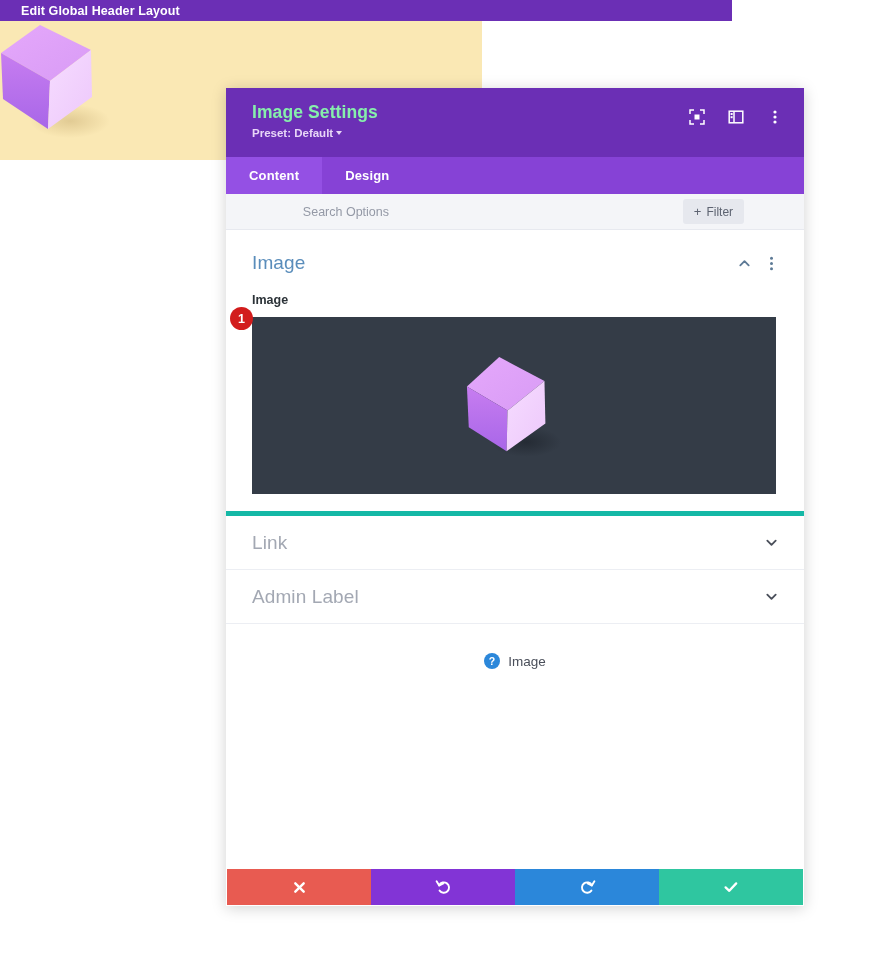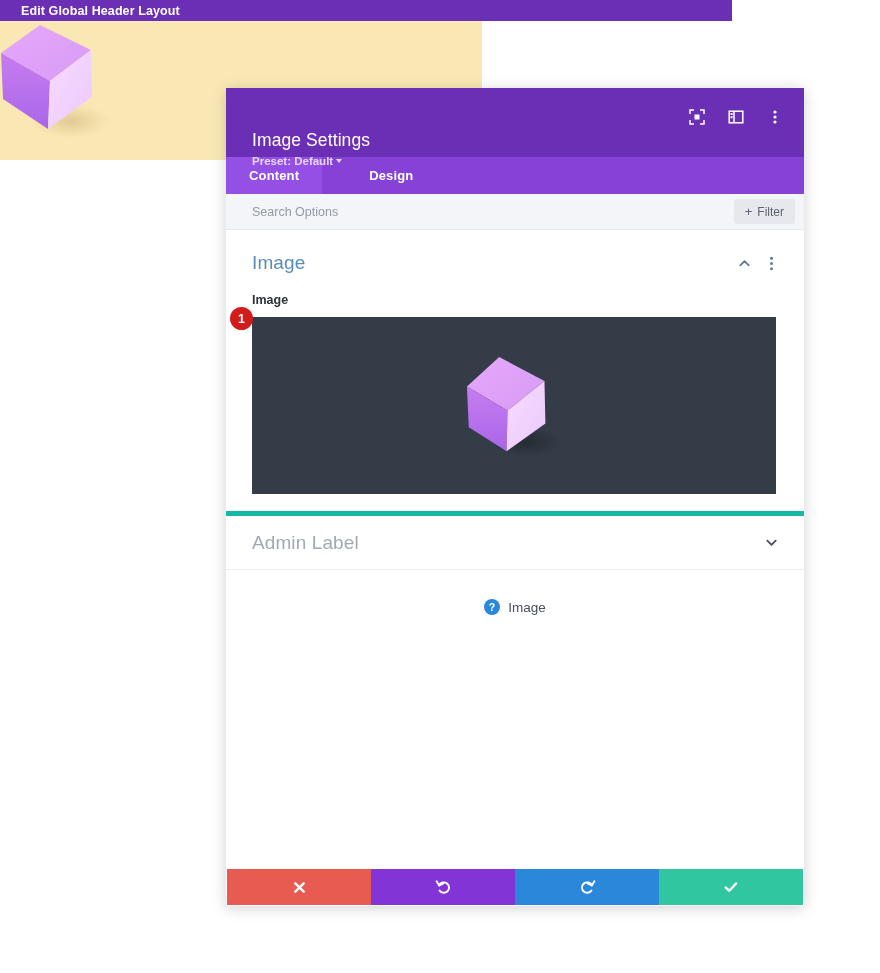--- a/index.html
+++ b/index.html
@@ -68,26 +68,25 @@
   }
 
   .modal-header {
     background: #6b2fb5;
     height: 69px;
     padding: 13px 22px 0 26px;
     position: relative;
     flex: 0 0 auto;
   }
   .modal-title {
-    color: #ffffff;
+    color: #86efac;
     font-size: 17.5px;
-    font-weight: normal;
+    font-weight: bold;
     line-height: 22px;
     letter-spacing: 0.1px;
-    margin-top: 28px;
   }
   .modal-preset {
     color: #e8d6f7;
     font-size: 11.5px;
     font-weight: bold;
     margin-top: 4px;
     display: inline-block;
   }
   .caret-down {
     display: inline-block;
@@ -113,21 +112,20 @@
     justify-content: center;
     cursor: pointer;
   }
 
   
   .tabs {
     background: #8642d6;
     height: 37px;
     display: flex;
     flex: 0 0 auto;
-    gap: 24px;
   }
   .tab {
     padding: 0 23px;
     height: 37px;
     display: flex;
     align-items: center;
     color: #ffffff;
     font-size: 13px;
     font-weight: bold;
     cursor: pointer;
@@ -135,21 +133,21 @@
   }
   .tab.active { background: #9450e4; }
 
   
   .search-row {
     height: 36px;
     background: #f4f5f8;
     border-bottom: 1px solid #e7e9ef;
     display: flex;
     align-items: center;
-    justify-content: space-between;
+    justify-content: center;
     padding: 0 9px 0 26px;
     flex: 0 0 auto;
   }
   .search-input {
     border: none;
     background: transparent;
     outline: none;
     font-family: "Liberation Sans", sans-serif;
     font-size: 12.5px;
     color: #8d919e;
@@ -417,20 +415,26 @@
             </defs>
             <ellipse cx="78" cy="104" rx="38" ry="16" fill="url(#pshadow)"></ellipse>
             <polygon points="14,44 49,12 98,38 58,70" fill="url(#gTop)"></polygon>
             <polygon points="14,44 58,70 57,114 16,88" fill="url(#gLeft)"></polygon>
             <polygon points="58,70 98,38 99,84 57,114" fill="url(#gRight)"></polygon>
           </svg>
         </div>
       </div>
     </div>
 
+    <div class="section-closed">
+      <span class="section-closed-title">Link</span>
+      <svg class="chev-down" viewBox="0 0 14 14" fill="none" stroke="#4a4f5a" stroke-width="2" stroke-linecap="round" stroke-linejoin="round">
+        <polyline points="2.5,5 7,9.5 11.5,5"></polyline>
+      </svg>
+    </div>
 
 
     <div class="section-closed">
       <span class="section-closed-title">Admin Label</span>
       <svg class="chev-down" viewBox="0 0 14 14" fill="none" stroke="#4a4f5a" stroke-width="2" stroke-linecap="round" stroke-linejoin="round">
         <polyline points="2.5,5 7,9.5 11.5,5"></polyline>
       </svg>
     </div>
 
     <div class="help-row">

